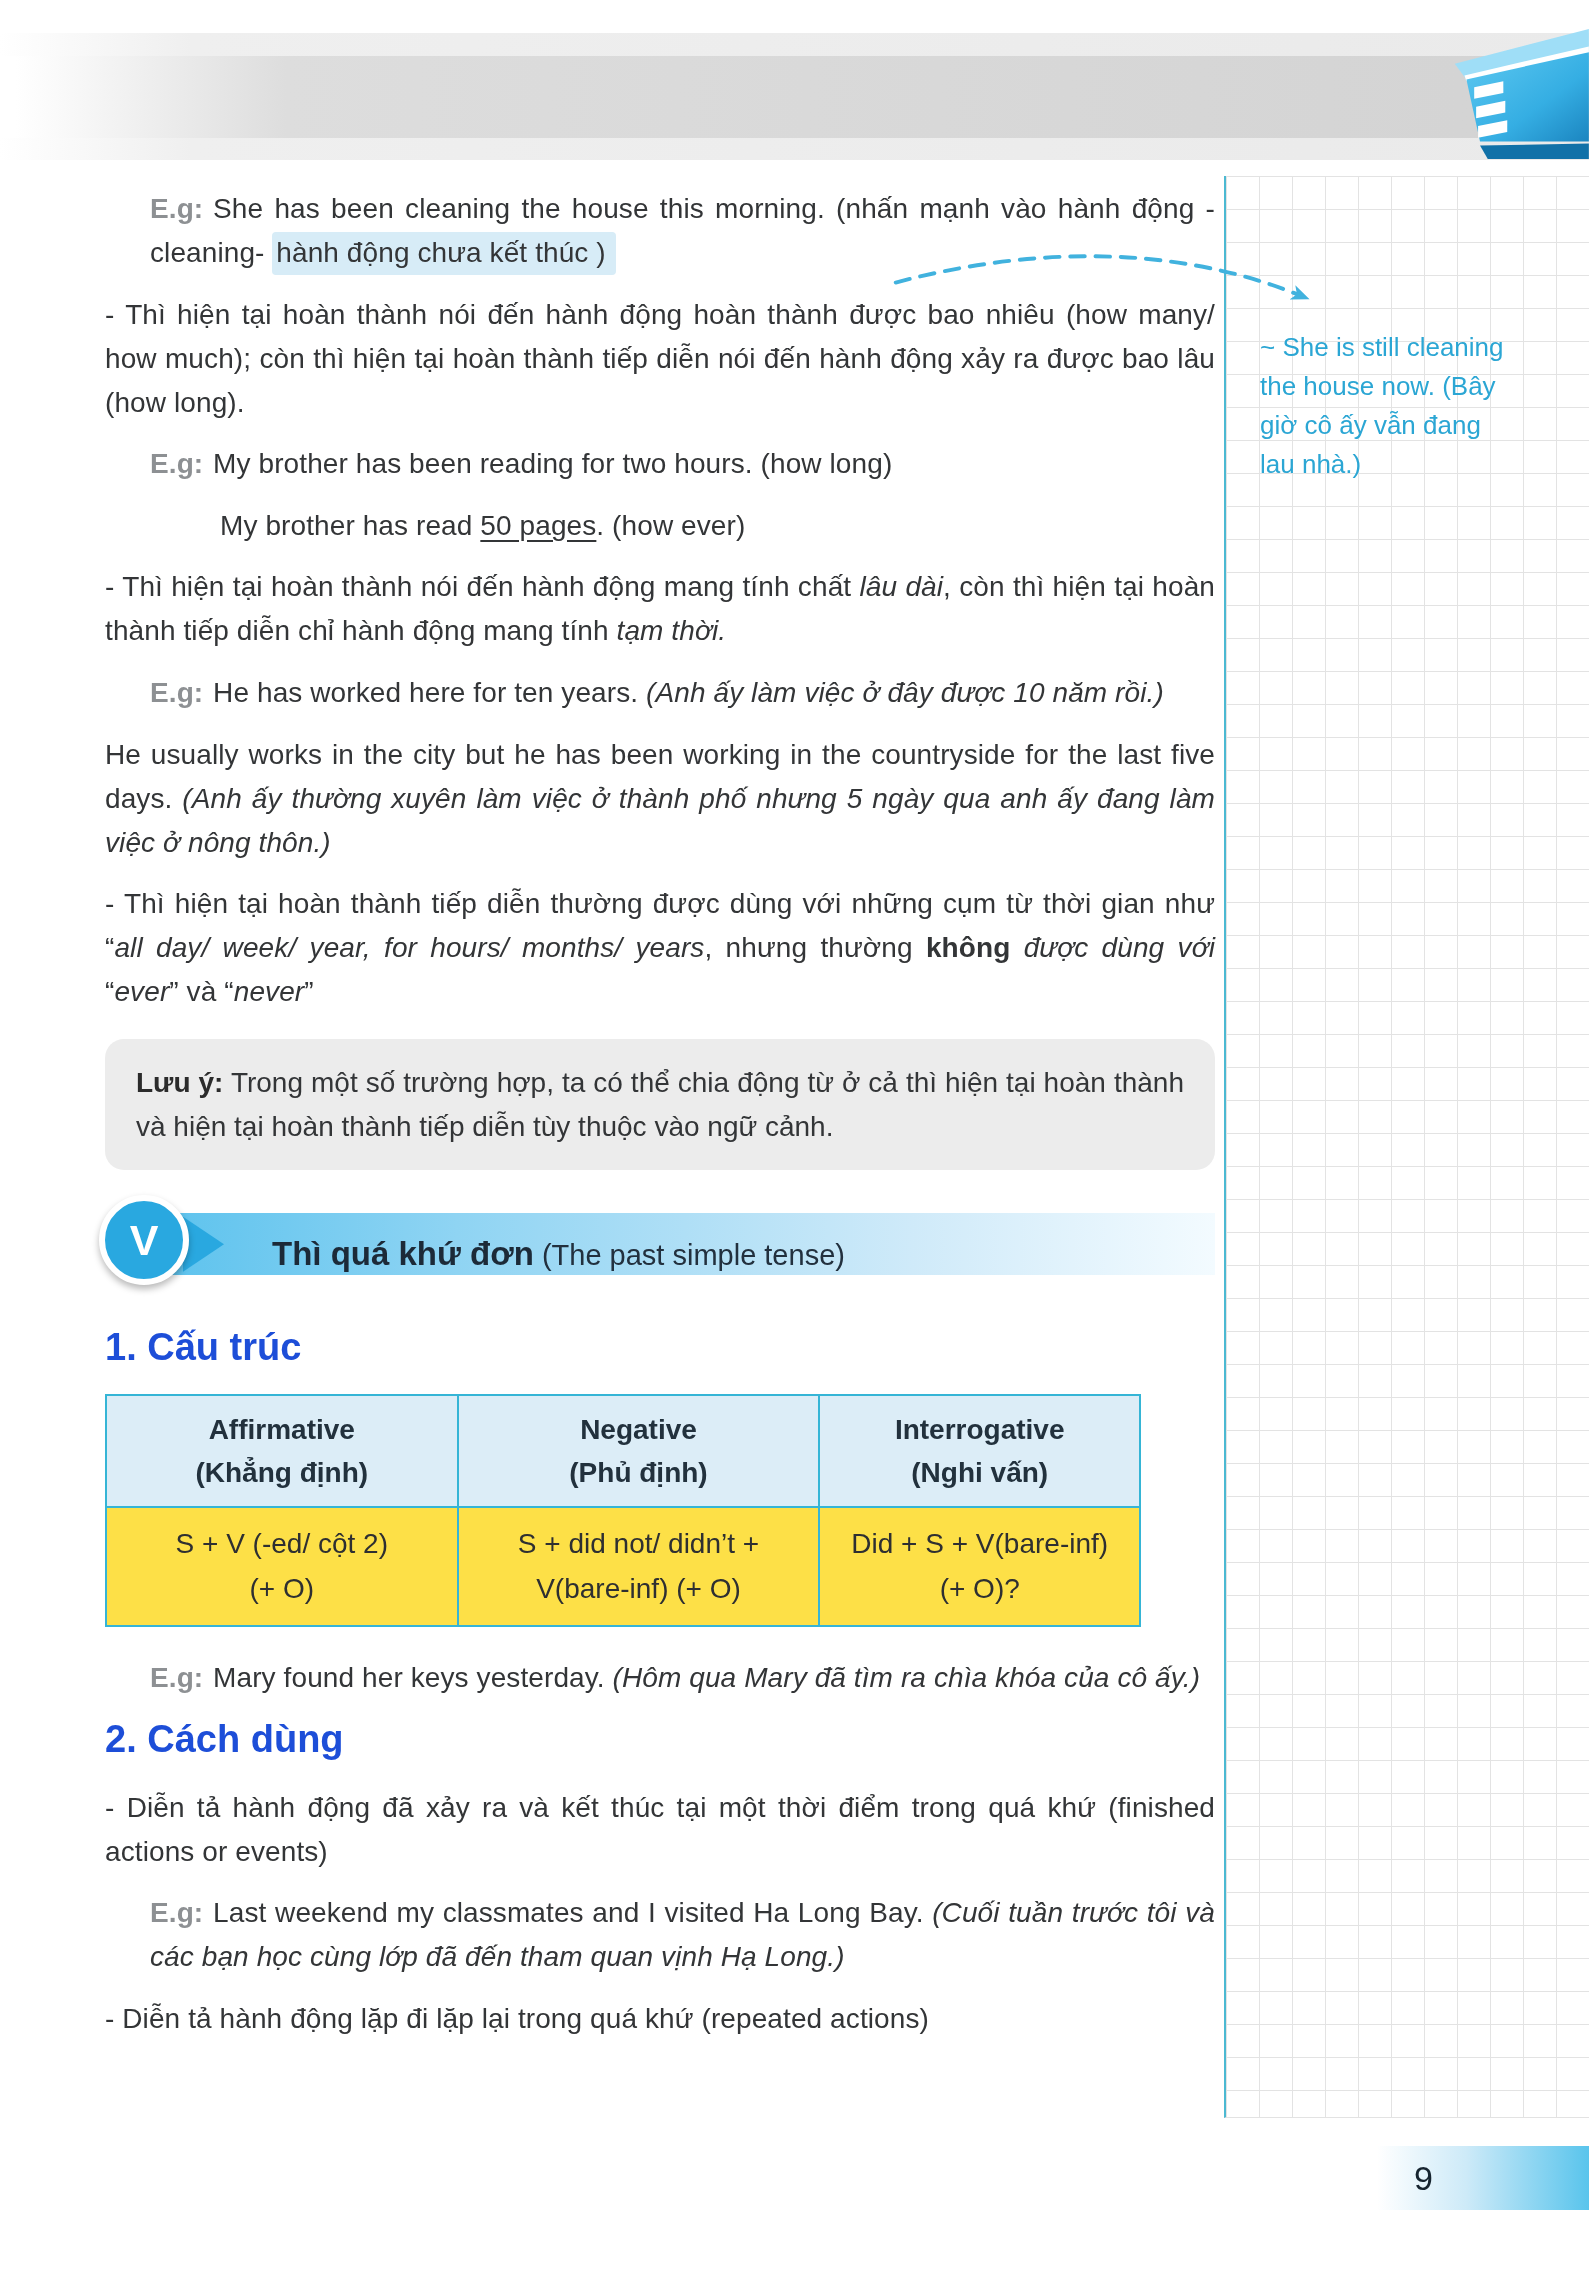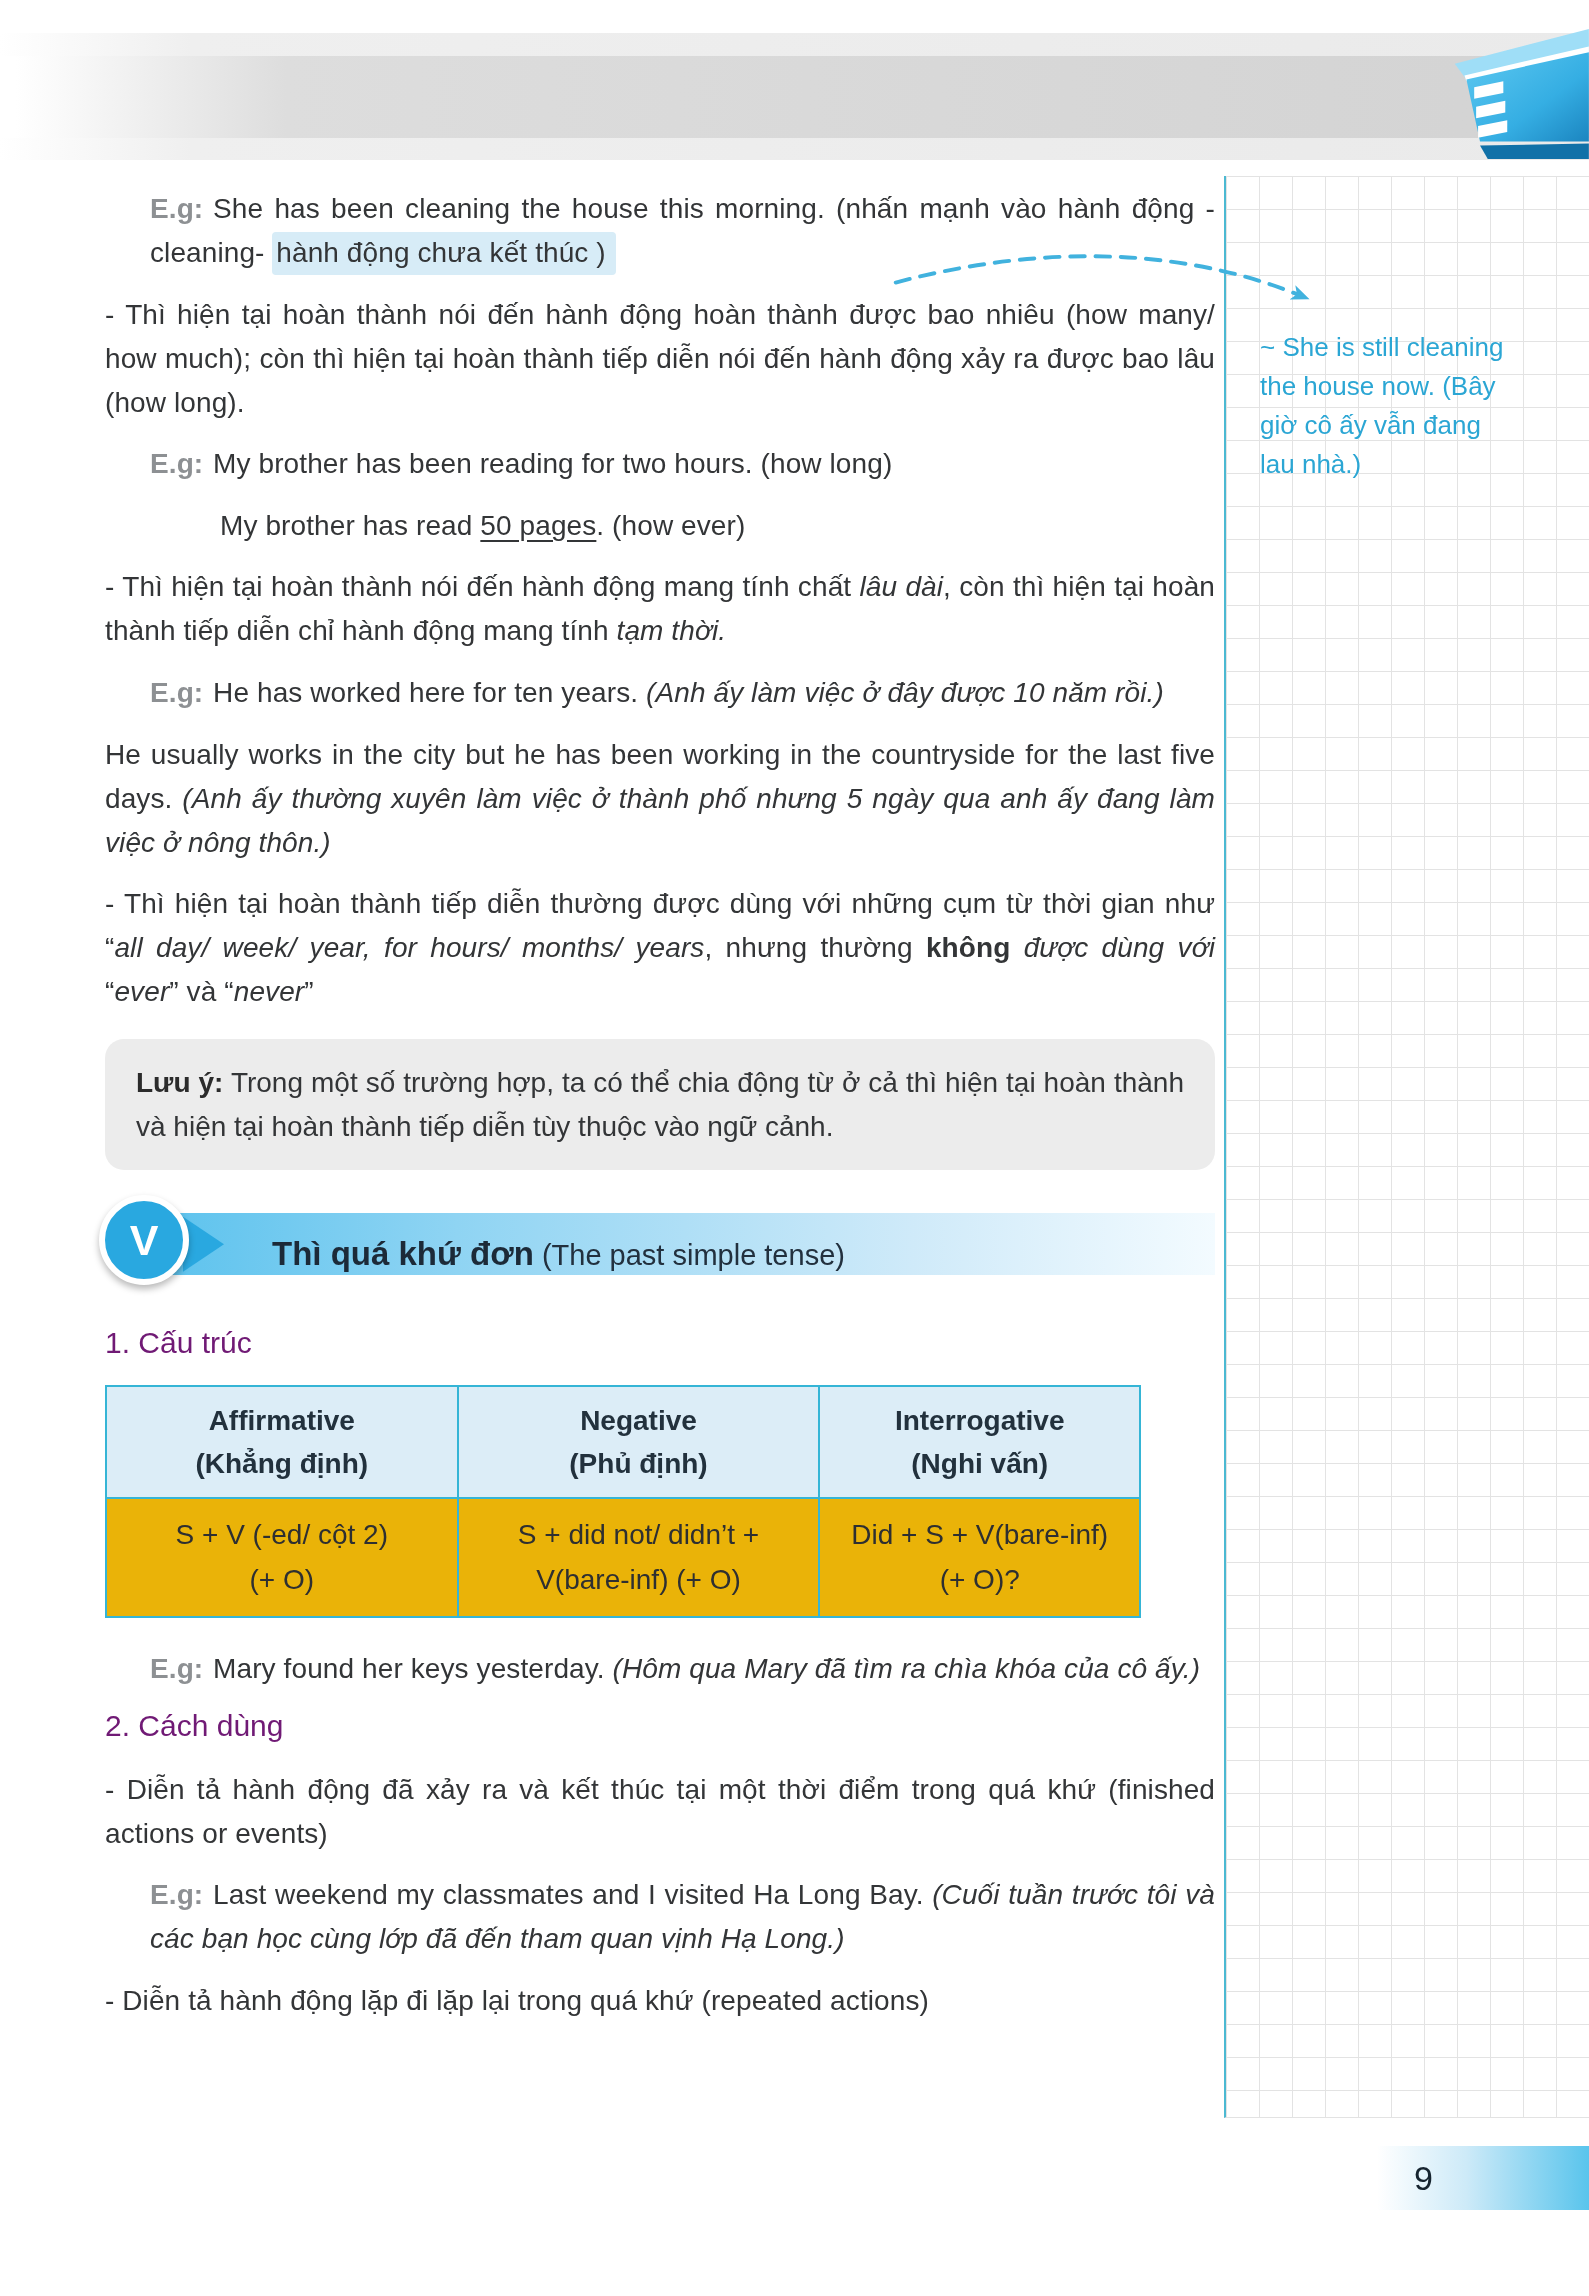--- a/index.html
+++ b/index.html
@@ -69,28 +69,28 @@
   .v-chevron{position:absolute;left:80px;top:13.7px;width:41px;height:55px;background:#29a8e0;
     clip-path:polygon(0 0,100% 50%,0 100%);z-index:1;}
   .v-circle{position:absolute;left:-3.9px;top:-7.8px;width:78px;height:78px;border-radius:50%;
     background:#29a8e0;border:6.8px solid #ffffff;box-shadow:0 3.9px 7.8px rgba(0,0,0,.28);
     color:#ffffff;font-weight:800;font-size:43px;display:flex;align-items:center;
     justify-content:center;z-index:2;}
   .v-title{position:absolute;left:140px;top:41px;transform:translateY(-50%);
     white-space:nowrap;font-size:29px;color:#22303e;}
   .v-title b{font-weight:800;font-size:33px;color:#1c2a38;}
 
-  .h-blue{color:#701a75;font-weight:400;font-size:30px;margin:5.9px 0 25px 0;}
+  .h-blue{color:#1d4ed8;font-weight:700;font-size:38px;margin:5.9px 0 25px 0;}
 
   
   table.struct{border-collapse:collapse;width:1036px;margin:0 0 29px 0;}
   table.struct th,table.struct td{border:2.9px solid #35b5d6;text-align:center;}
   table.struct th{background:#dcedf7;font-size:28px;font-weight:700;color:#22313d;
     padding:11.7px 5.9px;line-height:43px;}
-  table.struct td{background:#eab308;font-size:28px;color:#2e2f31;
+  table.struct td{background:#fde047;font-size:28px;color:#2e2f31;
     padding:13.7px 5.9px;line-height:45px;}
 
   
   .page-bar{position:absolute;left:1377px;right:0;top:2146px;height:64px;
     background:linear-gradient(90deg,#ffffff 0%,#cdeaf8 42%,#58c4ec 100%);
     display:flex;align-items:center;}
   .page-num{margin-left:37px;font-size:34px;color:#16242f;}
 </style>
 </head>
 <body>

